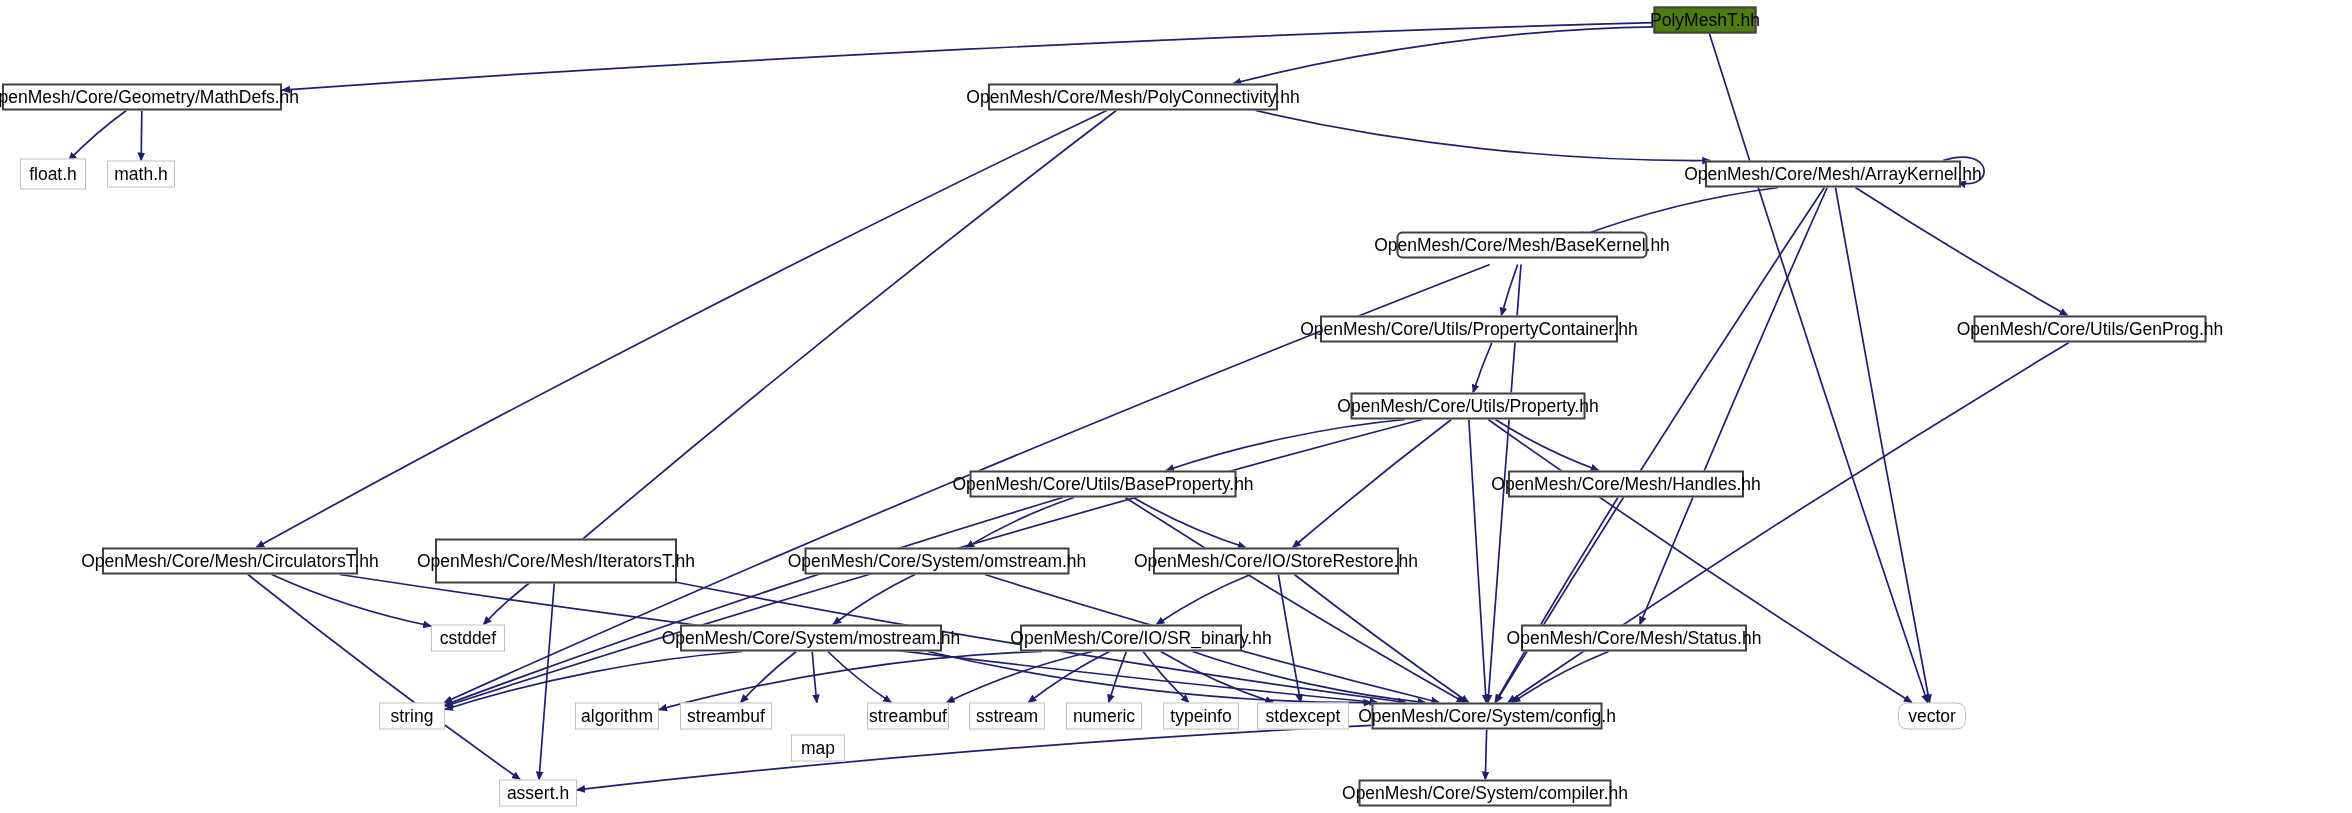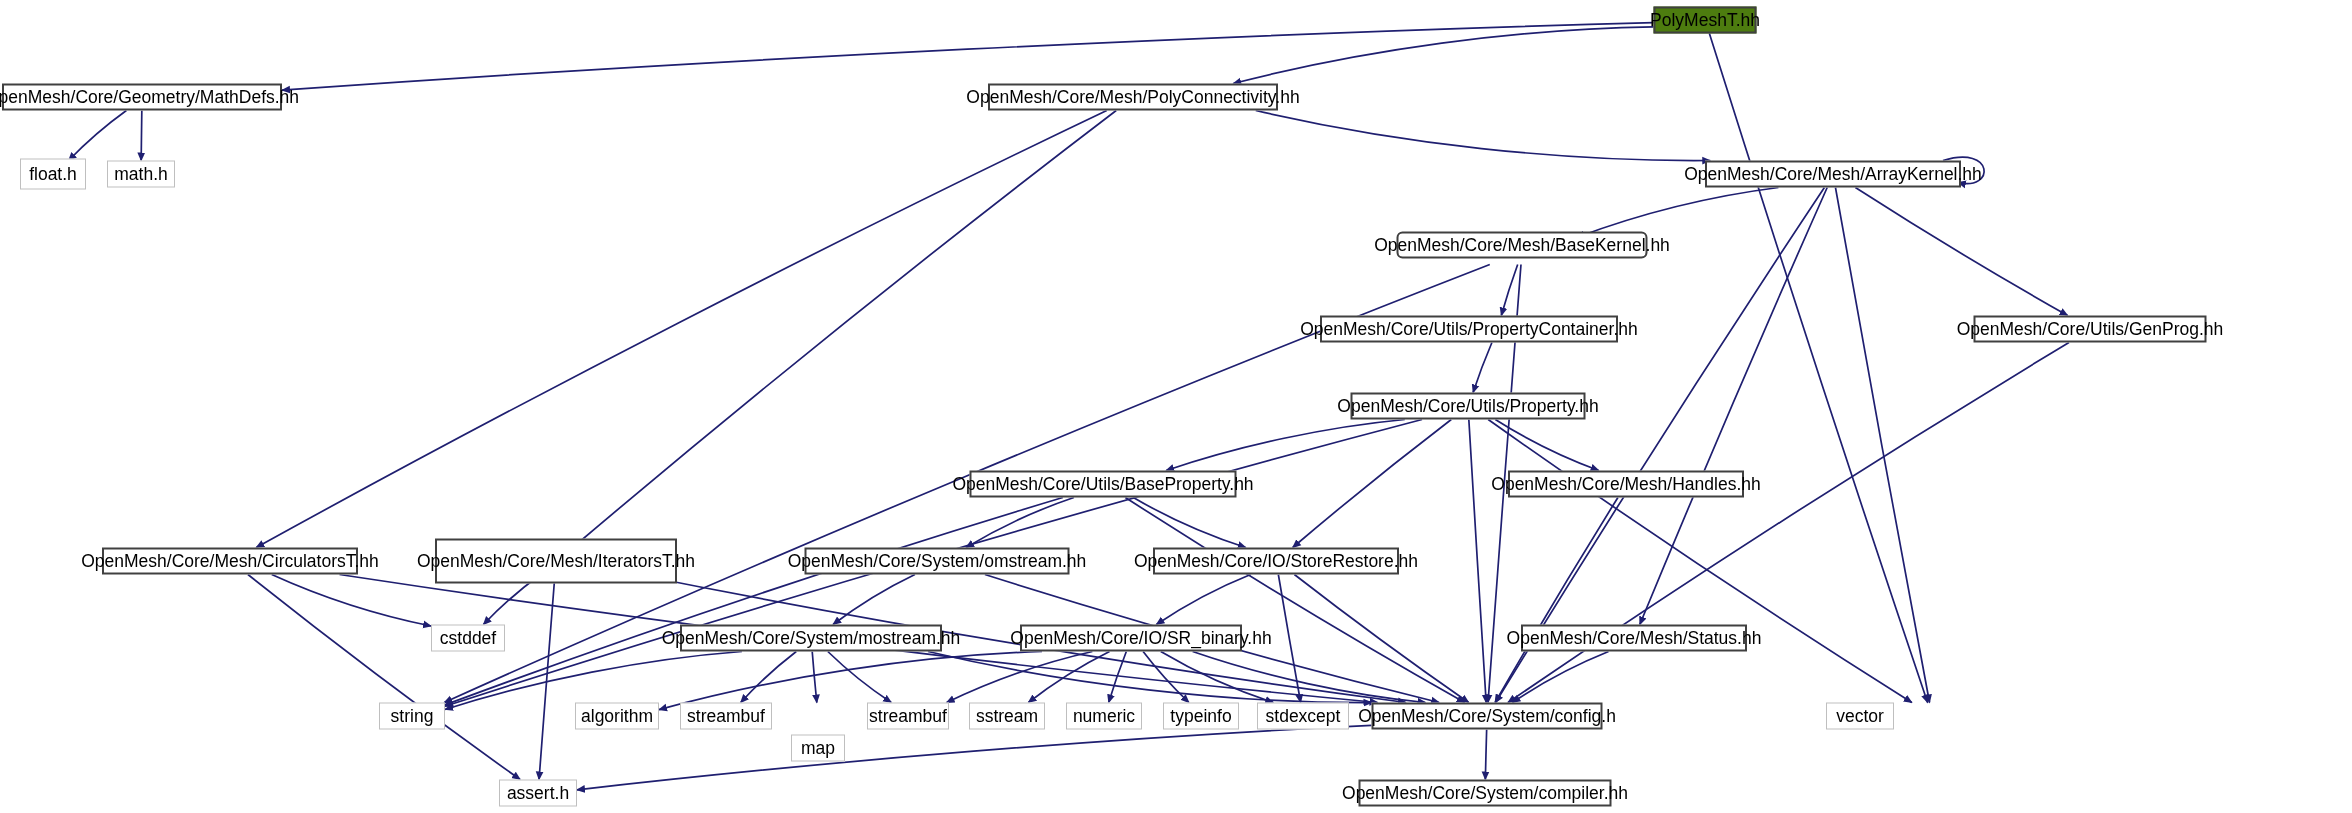--- a/index.html
+++ b/index.html
@@ -207,21 +207,21 @@
       </div>
       <div class="node leaf" style="left: 1201px; top: 716px; width: 76px; height: 27px;">
         <span class="node-label">typeinfo</span>
       </div>
       <div class="node leaf" style="left: 1303px; top: 716px; width: 92px; height: 27px;">
         <span class="node-label">stdexcept</span>
       </div>
       <div class="node hdr" style="left: 1487px; top: 716px; width: 231px; height: 27px;">
         <span class="node-label">OpenMesh/Core/System/config.h</span>
       </div>
-      <div class="node leaf" style="left: 1860px; top: 716px; width: 68px; height: 27px;">
+      <div class="node leaf" style="left: 1932px; top: 716px; width: 68px; height: 27px; border-radius: 9px;">
         <span class="node-label">vector</span>
       </div>
       <div class="node leaf" style="left: 538px; top: 793px; width: 78px; height: 27px;">
         <span class="node-label">assert.h</span>
       </div>
       <div class="node hdr" style="left: 1485px; top: 793px; width: 253px; height: 27px;">
         <span class="node-label">OpenMesh/Core/System/compiler.hh</span>
       </div>
     </div>
 

